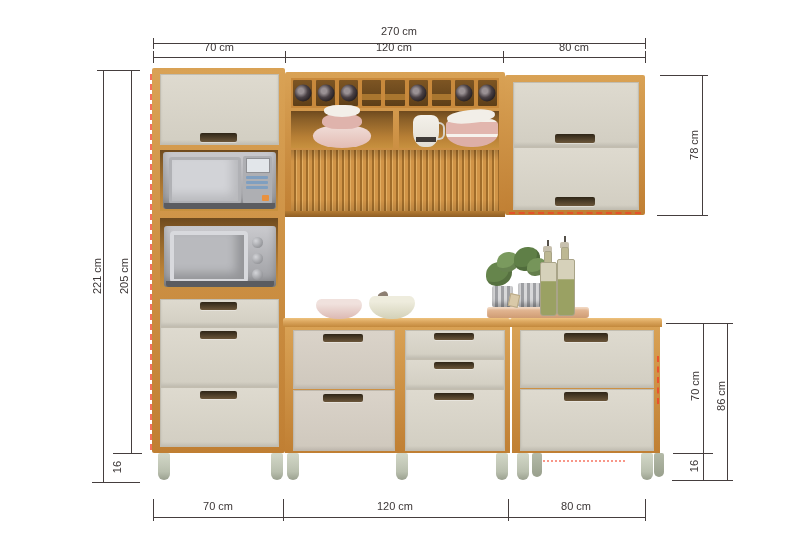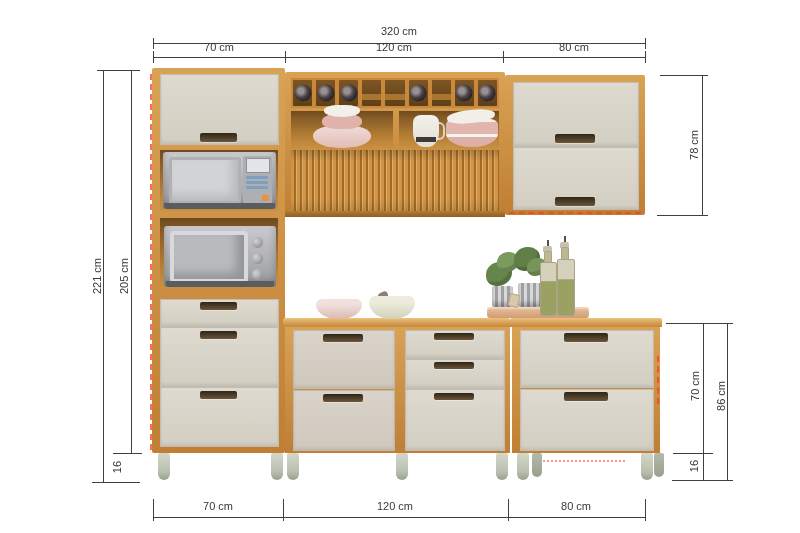--- a/index.html
+++ b/index.html
@@ -52,21 +52,21 @@
   .oilSpout{position:absolute;width:2px;background:#555049;}
 </style>
 </head>
 <body>
 
 <div id="canvas">
 
   <div class="lineH" style="left:153px;top:43px;width:492px;"></div>
   <div class="tickV" style="left:153px;top:38px;height:11px;"></div>
   <div class="tickV" style="left:645px;top:38px;height:11px;"></div>
-  <span class="hlabel" style="left:399px;top:31px;">320 cm</span>
+  <span class="hlabel" style="left:399px;top:31px;">270 cm</span>
 
   <div class="lineH" style="left:153px;top:57px;width:492px;"></div>
   <div class="tickV" style="left:153px;top:51px;height:12px;"></div>
   <div class="tickV" style="left:285px;top:51px;height:12px;"></div>
   <div class="tickV" style="left:503px;top:51px;height:12px;"></div>
   <div class="tickV" style="left:645px;top:51px;height:12px;"></div>
   <span class="hlabel" style="left:219px;top:47px;">70 cm</span>
   <span class="hlabel" style="left:394px;top:47px;">120 cm</span>
   <span class="hlabel" style="left:574px;top:47px;">80 cm</span>
 

